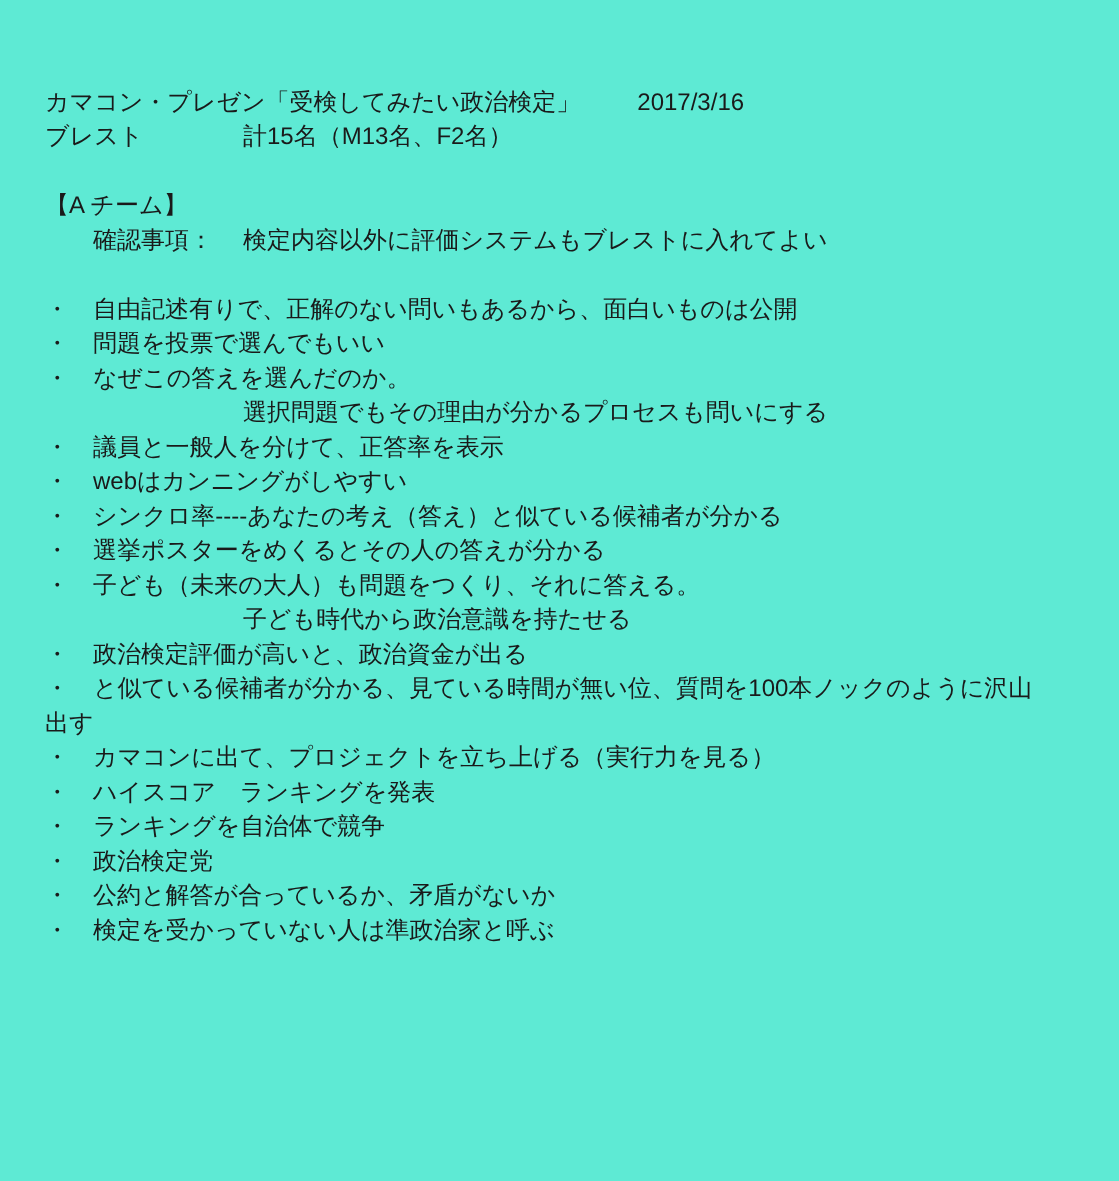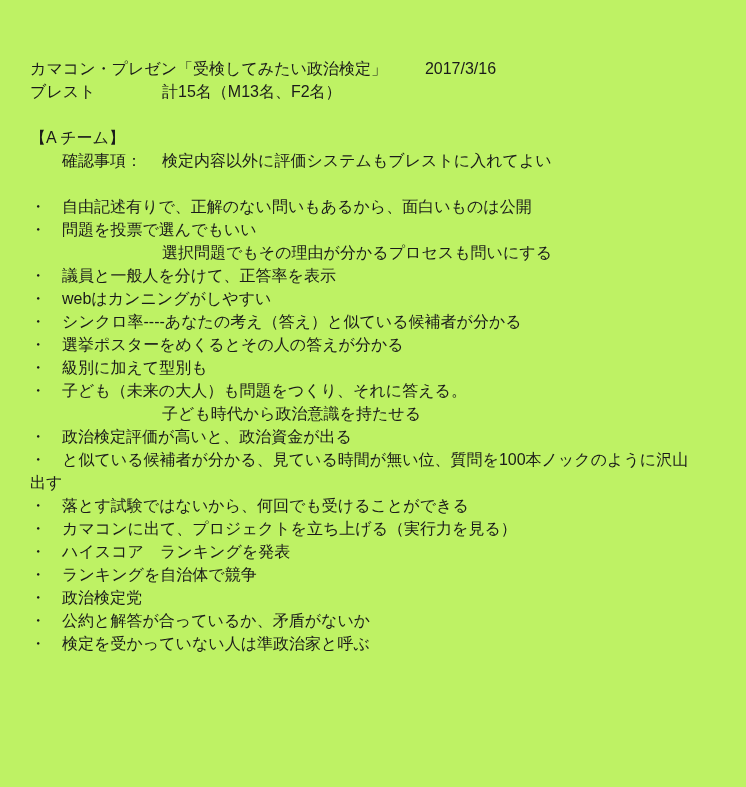--- a/index.html
+++ b/index.html
@@ -4,21 +4,21 @@
 <style>
   html, body {
     margin: 0;
     padding: 0;
     background: #ffffff;
   }
   .page {
     position: relative;
     width: 746px;
     height: 787px;
-    background: #bef264;
+    background: #5eead4;
     box-sizing: border-box;
     padding: 57px 40px 0 30px;
     font-family: "Liberation Sans", sans-serif;
     font-size: 16px;
     line-height: 23px;
     color: #1a1a1a;
     overflow: hidden;
   }
   .line {
     white-space: nowrap;
@@ -78,32 +78,31 @@
 
   <div class="line indent-1">
     <span class="note-label">確認事項：</span><span>検定内容以外に評価システムもブレストに入れてよい</span>
   </div>
 
   <div class="line blank"></div>
 
   <div id="items">
       <div class="line bullet"><span class="bullet-glyph">・</span><span>自由記述有りで、正解のない問いもあるから、面白いものは公開</span></div>
       <div class="line bullet"><span class="bullet-glyph">・</span><span>問題を投票で選んでもいい</span></div>
+      <div class="line bullet"><span class="bullet-glyph">・</span><span>なぜこの答えを選んだのか。</span></div>
       <div class="line sub"><span>選択問題でもその理由が分かるプロセスも問いにする</span></div>
       <div class="line bullet"><span class="bullet-glyph">・</span><span>議員と一般人を分けて、正答率を表示</span></div>
       <div class="line bullet"><span class="bullet-glyph">・</span><span>webはカンニングがしやすい</span></div>
       <div class="line bullet"><span class="bullet-glyph">・</span><span>シンクロ率----あなたの考え（答え）と似ている候補者が分かる</span></div>
       <div class="line bullet"><span class="bullet-glyph">・</span><span>選挙ポスターをめくるとその人の答えが分かる</span></div>
-      <div class="line bullet"><span class="bullet-glyph">・</span><span>級別に加えて型別も</span></div>
       <div class="line bullet"><span class="bullet-glyph">・</span><span>子ども（未来の大人）も問題をつくり、それに答える。</span></div>
       <div class="line sub"><span>子ども時代から政治意識を持たせる</span></div>
       <div class="line bullet"><span class="bullet-glyph">・</span><span>政治検定評価が高いと、政治資金が出る</span></div>
       <div class="line bullet"><span class="bullet-glyph">・</span><span>と似ている候補者が分かる、見ている時間が無い位、質問を100本ノックのように沢山</span></div>
       <div class="line wrap"><span>出す</span></div>
-      <div class="line bullet"><span class="bullet-glyph">・</span><span>落とす試験ではないから、何回でも受けることができる</span></div>
       <div class="line bullet"><span class="bullet-glyph">・</span><span>カマコンに出て、プロジェクトを立ち上げる（実行力を見る）</span></div>
       <div class="line bullet"><span class="bullet-glyph">・</span><span>ハイスコア　ランキングを発表</span></div>
       <div class="line bullet"><span class="bullet-glyph">・</span><span>ランキングを自治体で競争</span></div>
       <div class="line bullet"><span class="bullet-glyph">・</span><span>政治検定党</span></div>
       <div class="line bullet"><span class="bullet-glyph">・</span><span>公約と解答が合っているか、矛盾がないか</span></div>
       <div class="line bullet"><span class="bullet-glyph">・</span><span>検定を受かっていない人は準政治家と呼ぶ</span></div>
     </div>
 
 </div>
 

